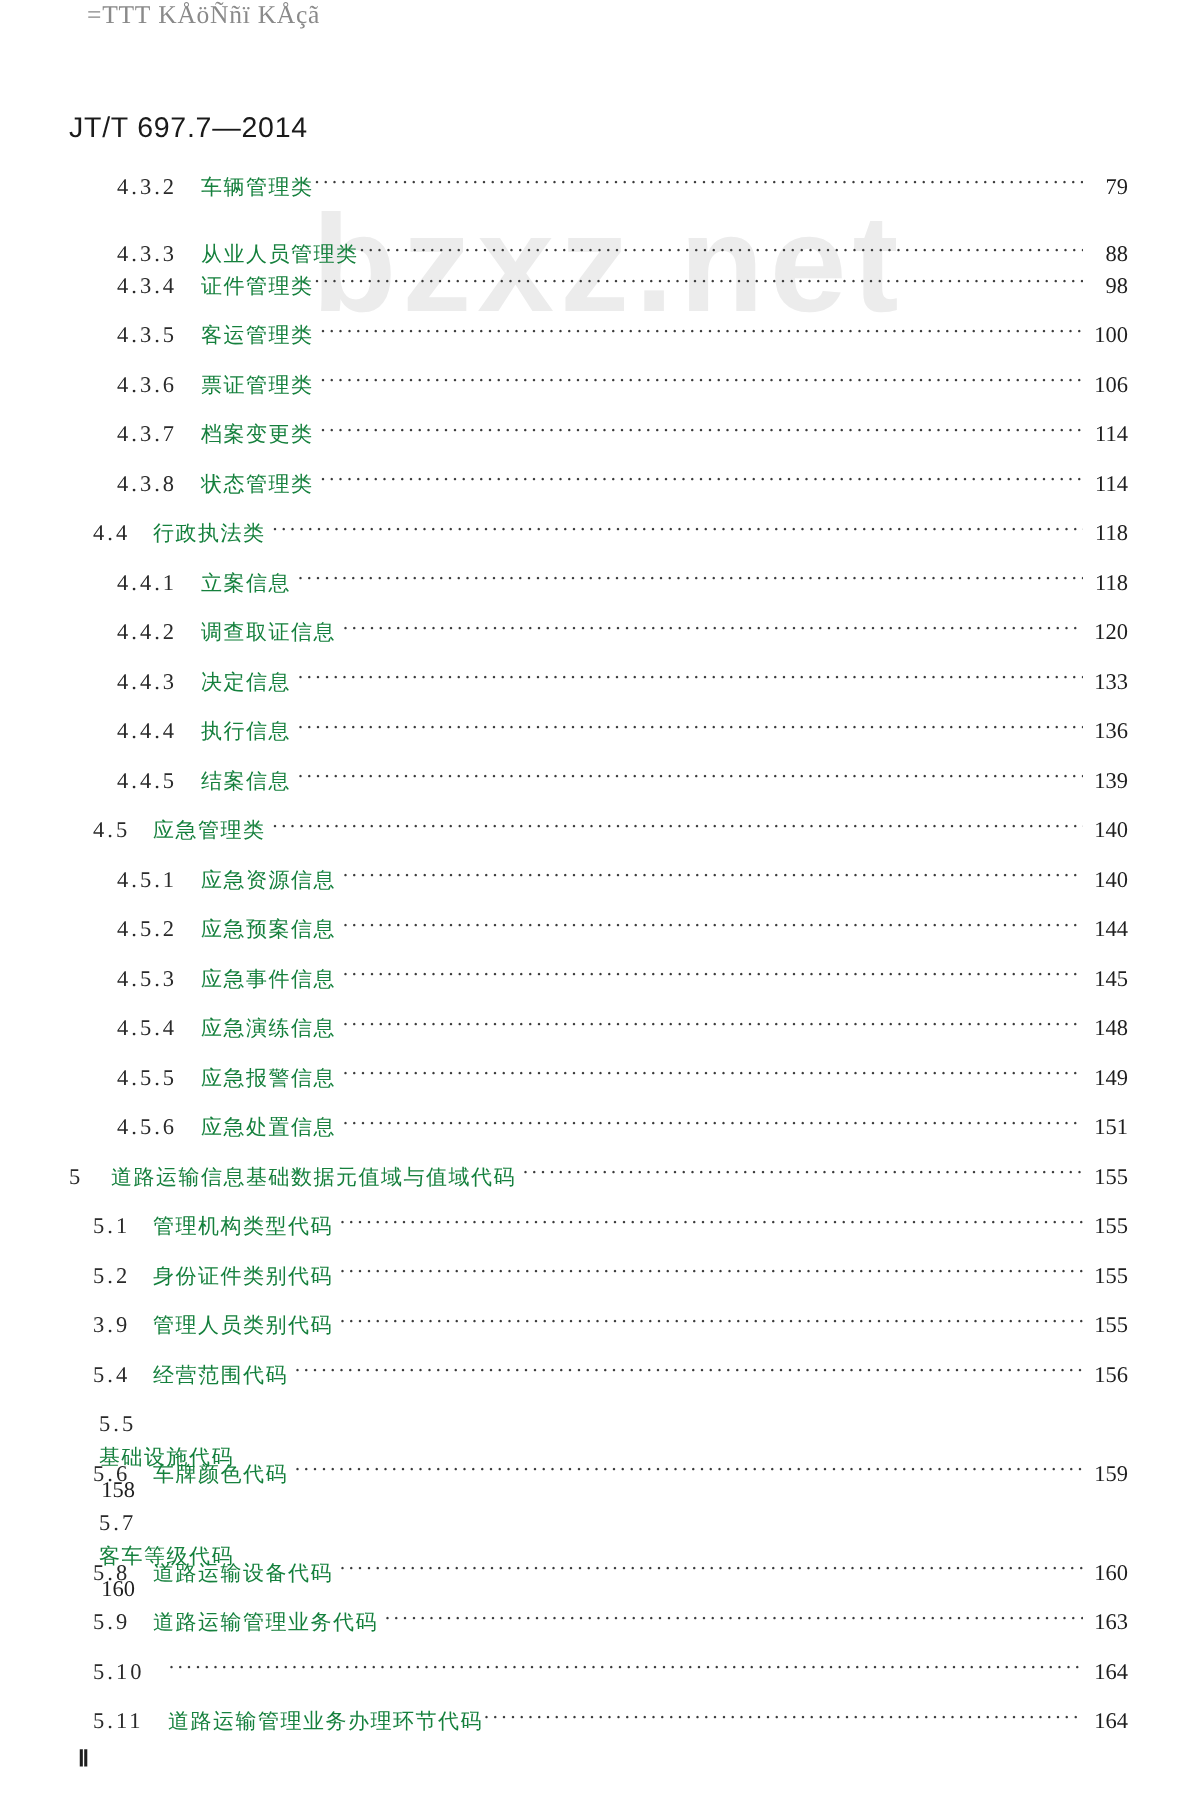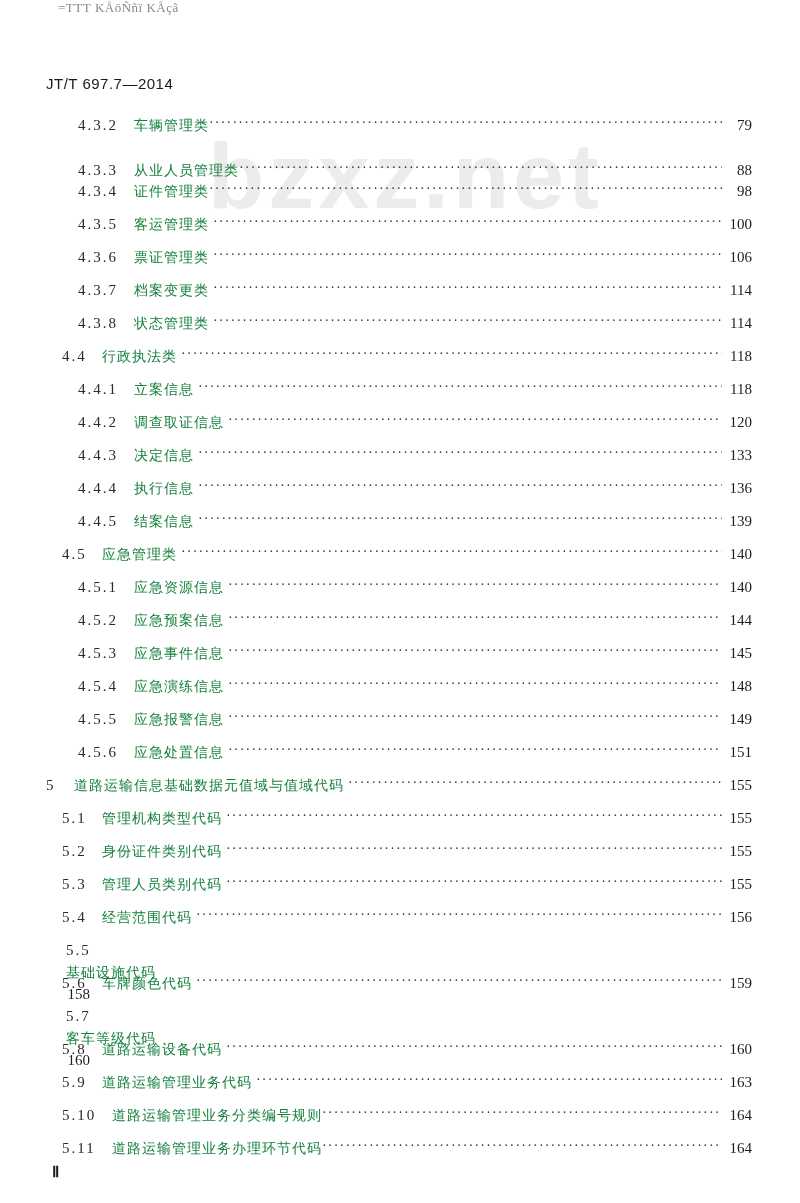--- a/index.html
+++ b/index.html
@@ -3,26 +3,26 @@
   <meta charset="utf-8">
   <style>
     html, body { margin: 0; padding: 0; background: #ffffff; }
     body {
       width: 800px; height: 1203px; position: relative; overflow: hidden;
       font-family: "DejaVu Serif", "Liberation Serif", serif;
       color: #1e1e1e;
     }
     .top-garble {
       position: absolute; left: 58px; top: 0px;
-      font-family: "Liberation Serif", serif; font-size: 13px; color: #8a8a8a;
+      font-family: "Liberation Serif", serif; font-size: 17px; color: #8a8a8a;
       letter-spacing: 0.5px;
     }
     .doc-code {
       position: absolute; left: 46px; top: 75px;
-      font-family: "Liberation Sans", sans-serif; font-size: 15px; color: #1a1a1a;
+      font-family: "Liberation Sans", sans-serif; font-size: 19px; color: #1a1a1a;
       letter-spacing: 0.5px;
     }
     .watermark {
       position: absolute; left: 208px; top: 130px;
       font-family: "Liberation Sans", sans-serif; font-weight: bold;
       font-size: 92px; color: #ececec; letter-spacing: 4px; line-height: 1;
       z-index: 0; user-select: none;
     }
     .toc { position: absolute; left: 0; top: 114px; width: 800px; z-index: 1; }
     .toc-row {
@@ -193,21 +193,21 @@
       <span class="toc-dots">········································································································································································································</span>
       <span class="toc-page">155</span>
     </div>
     <div class="toc-row" style="top: 726px; left: 62px;">
       <span class="toc-num" style="min-width: 40px; display: inline-block;">5.2</span>
       <span class="toc-title">身份证件类别代码</span>
       <span class="toc-dots">········································································································································································································</span>
       <span class="toc-page">155</span>
     </div>
     <div class="toc-row" style="top: 759px; left: 62px;">
-      <span class="toc-num" style="min-width: 40px; display: inline-block;">5.3</span>
+      <span class="toc-num" style="min-width: 40px; display: inline-block;">3.9</span>
       <span class="toc-title">管理人员类别代码</span>
       <span class="toc-dots">········································································································································································································</span>
       <span class="toc-page">155</span>
     </div>
     <div class="toc-row" style="top: 792px; left: 62px;">
       <span class="toc-num" style="min-width: 40px; display: inline-block;">5.4</span>
       <span class="toc-title">经营范围代码</span>
       <span class="toc-dots">········································································································································································································</span>
       <span class="toc-page">156</span>
     </div>
@@ -236,21 +236,20 @@
       <span class="toc-page">160</span>
     </div>
     <div class="toc-row" style="top: 957px; left: 62px;">
       <span class="toc-num" style="min-width: 40px; display: inline-block;">5.9</span>
       <span class="toc-title">道路运输管理业务代码</span>
       <span class="toc-dots">········································································································································································································</span>
       <span class="toc-page">163</span>
     </div>
     <div class="toc-row" style="top: 990px; left: 62px;">
       <span class="toc-num" style="min-width: 50px; display: inline-block;">5.10</span>
-      <span class="toc-title">道路运输管理业务分类编号规则</span>
       <span class="toc-dots tight">········································································································································································································</span>
       <span class="toc-page">164</span>
     </div>
     <div class="toc-row" style="top: 1023px; left: 62px;">
       <span class="toc-num" style="min-width: 50px; display: inline-block;">5.11</span>
       <span class="toc-title">道路运输管理业务办理环节代码</span>
       <span class="toc-dots tight">········································································································································································································</span>
       <span class="toc-page">164</span>
     </div>
   </div>

